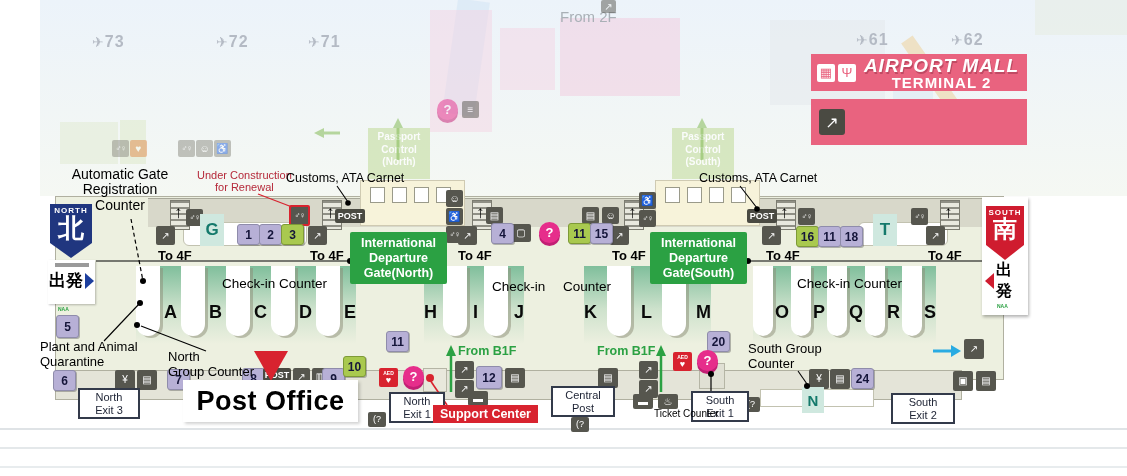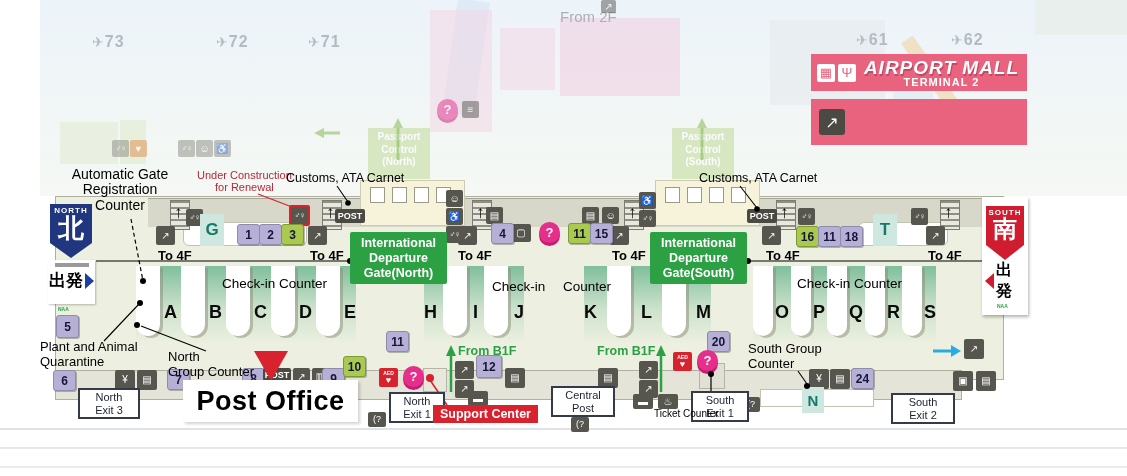--- a/index.html
+++ b/index.html
@@ -89,21 +89,21 @@
     <div>Passport</div>
     <div>Control</div>
     <div>(South)</div>
   </div>
 
   <div class="blk" style="left:811px;top:54px;width:216px;height:37px;background:#e9637f;z-index:6;display:flex;align-items:center;padding:0 6px;box-sizing:border-box">
     <span class="blk" style="position:static;display:inline-flex;width:18px;height:18px;background:#fff;color:#e9637f;align-items:center;justify-content:center;font-size:13px;margin-right:3px;border-radius:2px">▦</span>
     <span class="blk" style="position:static;display:inline-flex;width:18px;height:18px;background:#fff;color:#e9637f;align-items:center;justify-content:center;font-size:13px;margin-right:6px;border-radius:2px">Ψ</span>
     <span style="color:#fff;text-align:center;flex:1">
       <span style="display:block;font-weight:bold;font-style:italic;font-size:19px;letter-spacing:1px;text-shadow:1px 2px 0 #c04a63;line-height:1">AIRPORT MALL</span>
-      <span style="display:block;font-weight:bold;font-size:11px;letter-spacing:1px;line-height:1">TERMINAL 2</span>
+      <span style="display:block;font-weight:bold;font-size:15px;letter-spacing:1px;line-height:1">TERMINAL 2</span>
     </span>
   </div>
   <div class="blk" style="left:811px;top:99px;width:216px;height:46px;background:#e9637f;z-index:6;display:flex;align-items:center;padding:0 8px;box-sizing:border-box">
     <span class="blk" style="position:static;display:inline-flex;width:26px;height:26px;background:#4a4a42;color:#fff;align-items:center;justify-content:center;font-size:16px;margin-right:8px;border-radius:3px">↗</span>
   </div>
 
   <div class="blk" style="left:55px;top:196px;width:947px;height:182px;background:#edf0e0;border:1px solid #b0b0a0;z-index:1"></div>
   <div class="blk" style="left:55px;top:370px;width:905px;height:28px;background:#e4e4d8;border:1px solid #b0b0a0;z-index:2"></div>
   <div class="blk" style="left:148px;top:198px;width:846px;height:28px;background:#d8d8ca;border-top:1px solid #a8a89a;z-index:2"></div>
 
@@ -353,21 +353,21 @@
       <span>?</span>
     </div>
   <div class="blk" style="left:423px;top:368px;width:22px;height:22px;background:#e8e8dc;border:1px solid #b5b5a5;z-index:3"></div>
 
   <div class="ic" style="left:455px;top:361px;width:19px;height:18px">
       <span>↗</span>
     </div>
   <div class="ic" style="left:455px;top:380px;width:19px;height:18px">
       <span>↗</span>
     </div>
-  <div class="num" style="left:476px;top:355px;width:24px;height:21px">12</div>
+  <div class="num" style="left:476px;top:366px;width:24px;height:21px">12</div>
   <div class="ic" style="left:505px;top:368px;width:20px;height:20px">
       <span>▤</span>
     </div>
   <div class="ic" style="left:468px;top:391px;width:20px;height:15px">
       <span>▬</span>
     </div>
 
   <div class="ic" style="left:598px;top:368px;width:20px;height:20px">
       <span>▤</span>
     </div>

